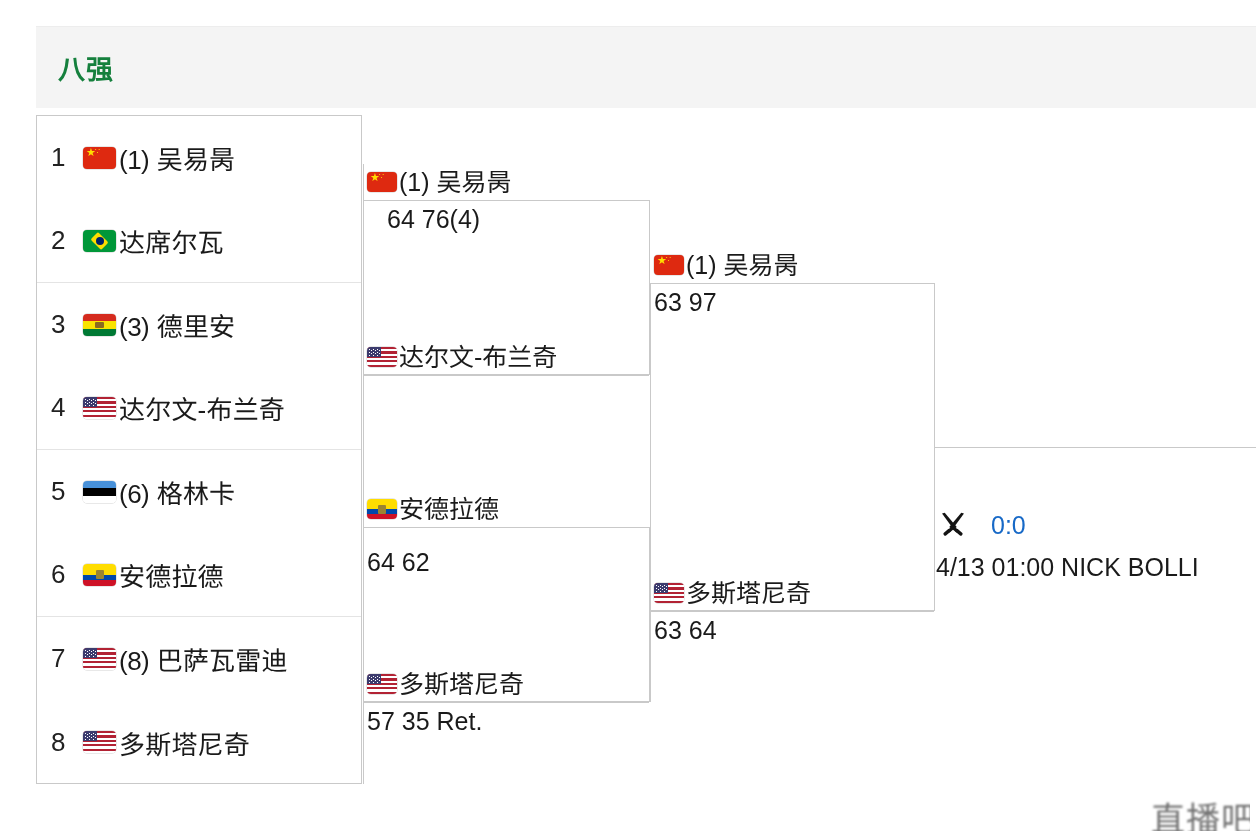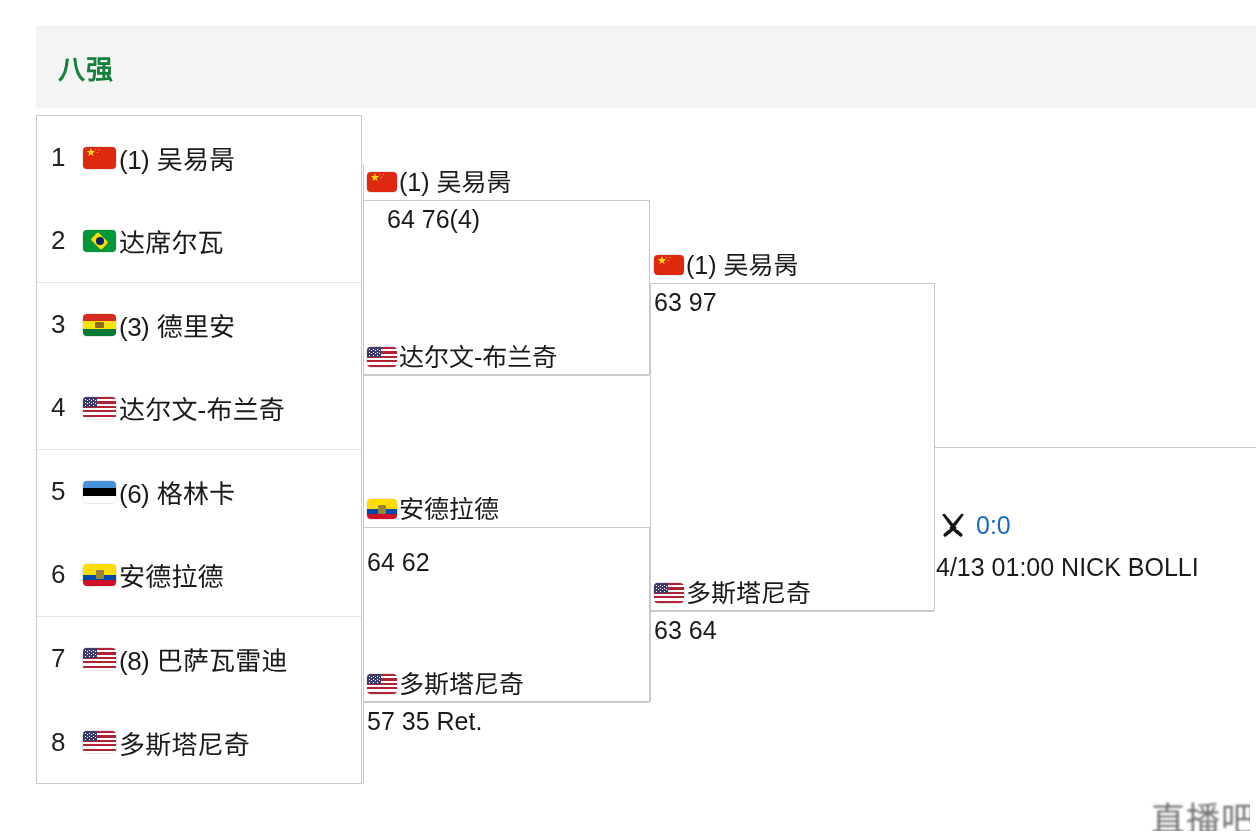--- a/index.html
+++ b/index.html
@@ -255,22 +255,21 @@
     width: 0;
     border-left: 1px solid #c9c9c9;
   }
 
   
   #final-score {
     position: absolute;
     left: 938px;
     top: 402px;
     display: flex;
-    align-items: center;
-    gap: 8px;
+    gap: 23px;
     font-size: 25px;
     line-height: 30px;
     white-space: nowrap;
   }
   #swords-icon {
     width: 30px;
     height: 28px;
     display: inline-block;
     flex: 0 0 30px;
   }

